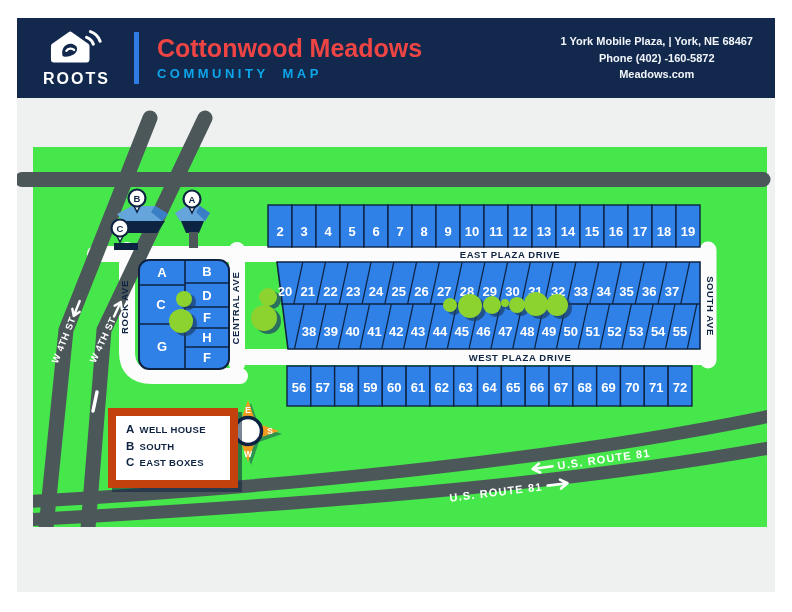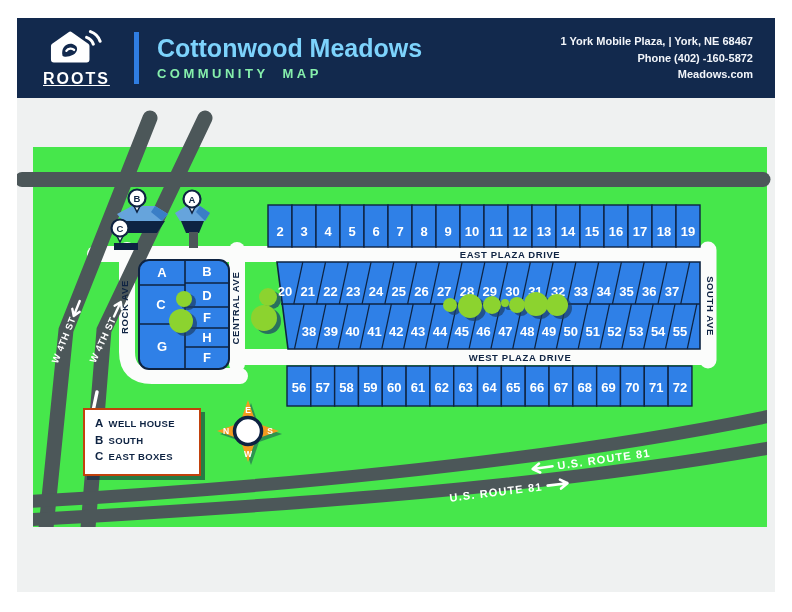--- a/index.html
+++ b/index.html
@@ -3,39 +3,39 @@
 <meta charset="utf-8">
 <style>
   html,body{margin:0;padding:0;}
   body{width:792px;height:612px;position:relative;background:#ffffff;overflow:hidden;
        font-family:"Liberation Sans","DejaVu Sans",sans-serif;}
   .panel{position:absolute;left:17px;top:18px;width:758px;height:574px;background:#eff1f1;}
   
   .header{position:absolute;left:17px;top:18px;width:758px;height:80px;background:#12294d;
           display:flex;align-items:center;}
   .logo{margin-left:26px;text-align:center;line-height:0;}
-  .brand{display:block;color:#fff;font-size:16px;font-weight:800;letter-spacing:2px;line-height:1;margin-top:4px;text-decoration:underline;}
+  .brand{display:block;color:#fff;font-size:16px;font-weight:800;letter-spacing:2px;line-height:1;margin-top:4px;}
   .vbar{width:5px;height:52px;background:#2f7de2;margin:0 18px 0 24px;}
-  .title{color:#7dd3fc;font-size:25px;font-weight:800;margin:0;line-height:1.1;}
-  .subtitle{color:#86efac;font-size:13px;font-weight:800;letter-spacing:3.5px;word-spacing:7px;margin-top:4px;}
-  .contact{margin-left:auto;margin-right:22px;text-align:right;color:#f2f5fa;
+  .title{color:#ef4444;font-size:25px;font-weight:800;margin:0;line-height:1.1;}
+  .subtitle{color:#0ea5e9;font-size:13px;font-weight:800;letter-spacing:3.5px;word-spacing:7px;margin-top:4px;}
+  .contact{margin-left:auto;margin-right:22px;text-align:center;color:#f2f5fa;
            font-size:11px;font-weight:700;line-height:1.5;}
   
   #map-svg{position:absolute;left:0;top:0;}
   svg text{text-anchor:middle;font-family:"Liberation Sans","DejaVu Sans",sans-serif;}
   .lot-num{fill:#fff;font-size:13px;font-weight:700;}
   .court-l{fill:#fff;font-size:13px;font-weight:700;}
   .street{fill:#0e2342;font-size:9.5px;font-weight:700;letter-spacing:.6px;}
   .street-w{fill:#fff;font-size:9.5px;font-weight:700;letter-spacing:.6px;}
   .r81{fill:#fff;font-size:11px;font-weight:700;letter-spacing:1.2px;}
   .pin-l{fill:#0e2342;font-size:9.5px;font-weight:700;}
   .comp-l{fill:#fff;font-size:8.5px;font-weight:700;}
   
-  .legend{position:absolute;left:83px;top:408px;width:104px;height:57px;background:#fff;
-          border:2px solid #c2410c;box-shadow:4px 4px 0 rgba(14,35,66,.55);
+  .legend{position:absolute;left:108px;top:408px;width:104px;height:57px;background:#fff;
+          border:8px solid #c2410c;box-shadow:4px 4px 0 rgba(14,35,66,.55);
           padding:7px 0 0 10px;box-sizing:content-box;}
   .legend-row{color:#0e2342;font-size:9.5px;font-weight:700;letter-spacing:.3px;margin-bottom:4.5px;white-space:nowrap;}
   .legend-row .k{font-size:11.5px;margin-right:5px;}
 </style>
 </head>
 <body>
 
 <div class="panel"></div>
 
 <div class="header">

